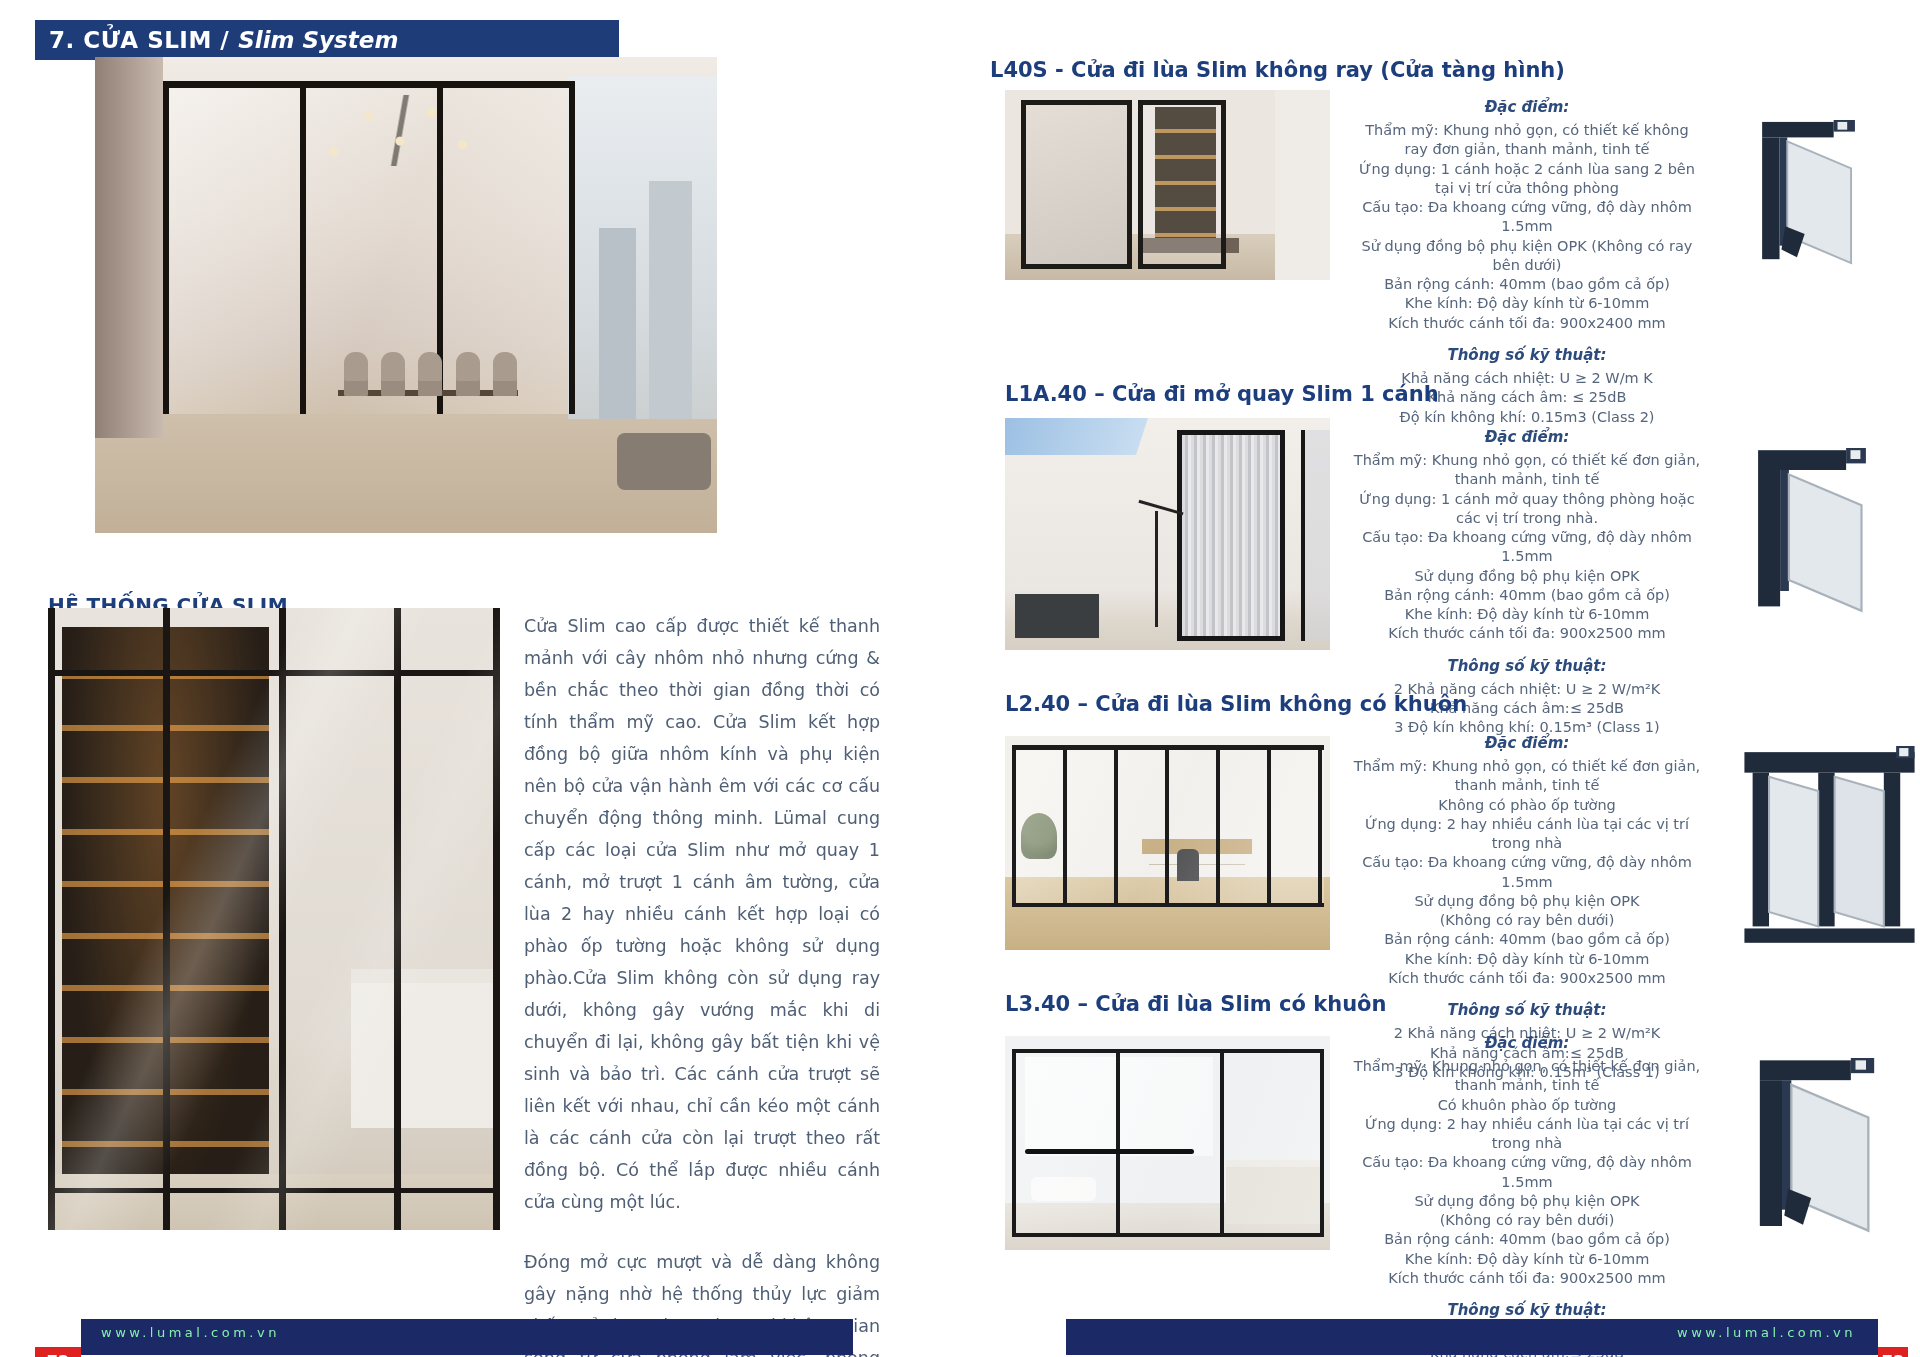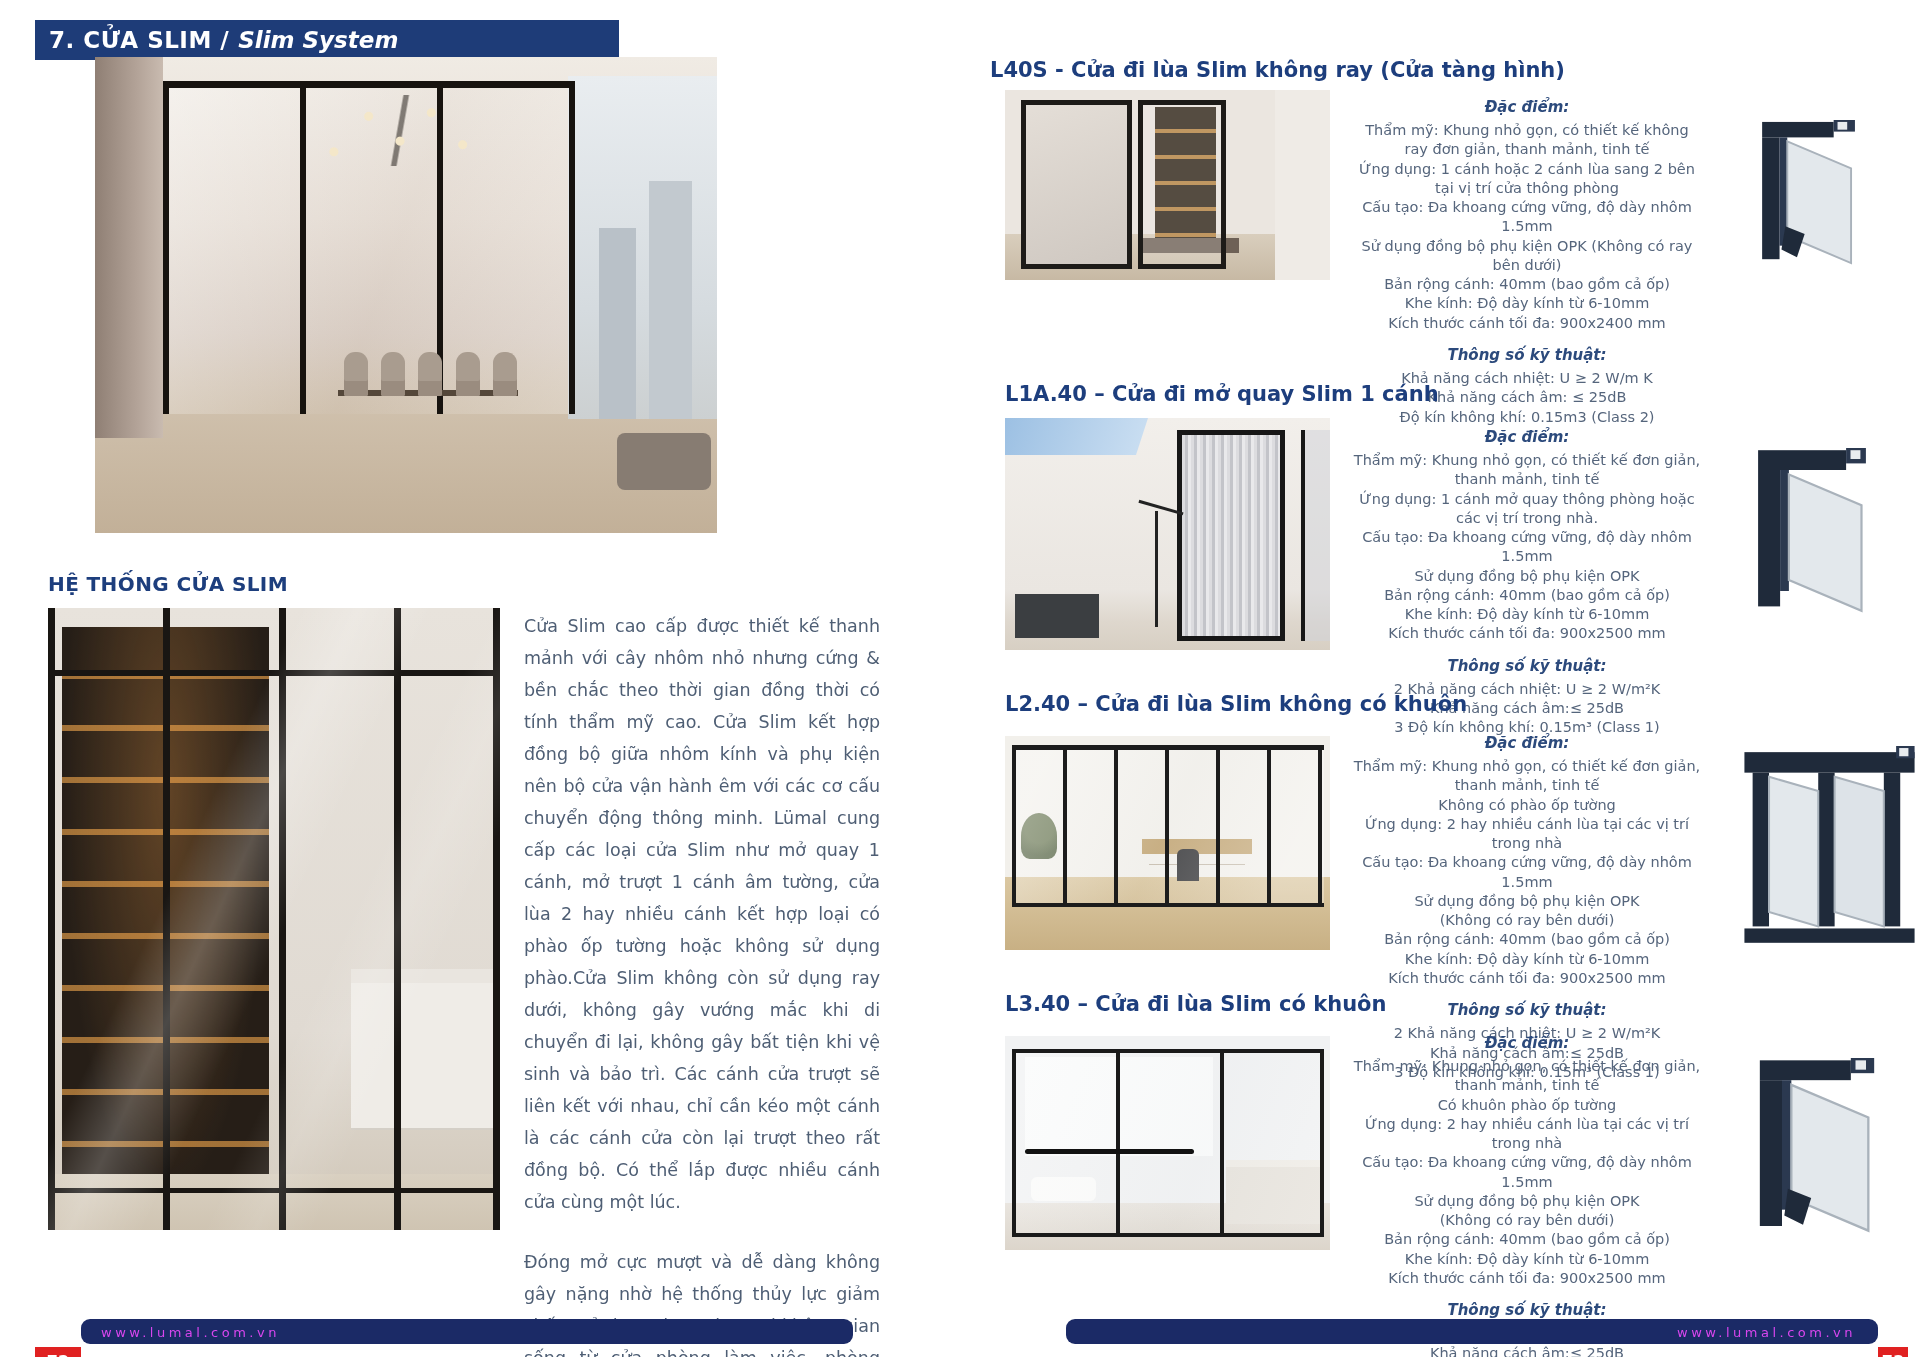--- a/index.html
+++ b/index.html
@@ -11,21 +11,21 @@
   html,body{margin:0;padding:0;background:#ffffff;}
   body{font-family:"DejaVu Sans","Liberation Sans",sans-serif;}
   .sheet{position:relative;width:1920px;height:1357px;background:#fff;overflow:hidden;}
 
   
   .banner{position:absolute;left:35px;top:20px;width:584px;height:40px;background:var(--navy);
     color:#fff;display:flex;align-items:center;padding-left:14px;font-size:23px;}
   .banner .b{font-weight:700;letter-spacing:.5px;}
   .banner .i{font-style:italic;font-weight:600;margin-left:9px;}
 
-  .left-heading{position:absolute;left:48px;top:555px;font-size:20px;font-weight:700;
+  .left-heading{position:absolute;left:48px;top:576px;font-size:20px;font-weight:700;
     color:var(--heading);letter-spacing:.4px;}
 
   .body-text{position:absolute;left:524px;top:610px;width:356px;color:var(--body);
     font-size:17.5px;line-height:1.83;text-align:justify;}
   .body-text p{margin:0;}
   .body-text p + p{margin-top:28px;}
 
   
   .ph{position:absolute;overflow:hidden;background:#ddd8d2;}
   .ph div{position:absolute;}
@@ -121,22 +121,22 @@
   .pd .gframe{left:2%;top:6%;width:96%;height:88%;border:4px solid #1a1a1a;
     background:linear-gradient(110deg,rgba(255,255,255,.26),rgba(221,226,229,.10) 60%,rgba(255,255,255,.18));}
   .pd .m{top:6%;width:4px;height:88%;background:#1a1a1a;}
   .pd .rail{left:6%;top:53%;width:52%;height:5px;background:#121212;border-radius:3px;}
 
   
   .foot-red{position:absolute;top:1319px;height:28px;background:var(--red);color:#fff;
     font-weight:700;font-size:16px;display:flex;align-items:center;justify-content:center;margin-top:28px;}
   .fr-l{left:35px;width:46px;}
   .fr-r{left:1878px;width:30px;}
-  .foot-bar{position:absolute;top:1319px;height:25px;background:var(--footer);color:#d946ef;
-    font-size:13px;letter-spacing:3.5px;line-height:28px;border-radius:9px;}
+  .foot-bar{position:absolute;top:1319px;height:36px;background:var(--footer);color:#86efac;
+    font-size:13px;letter-spacing:3.5px;line-height:28px;}
   .fb-l{left:81px;width:772px;padding-left:20px;}
   .fb-r{left:1066px;width:812px;text-align:right;padding-right:22px;}
 </style>
 </head>
 <body>
 
 <div class="sheet">
 
   <header class="banner">
     <span class="b">7. CỬA SLIM /</span>

